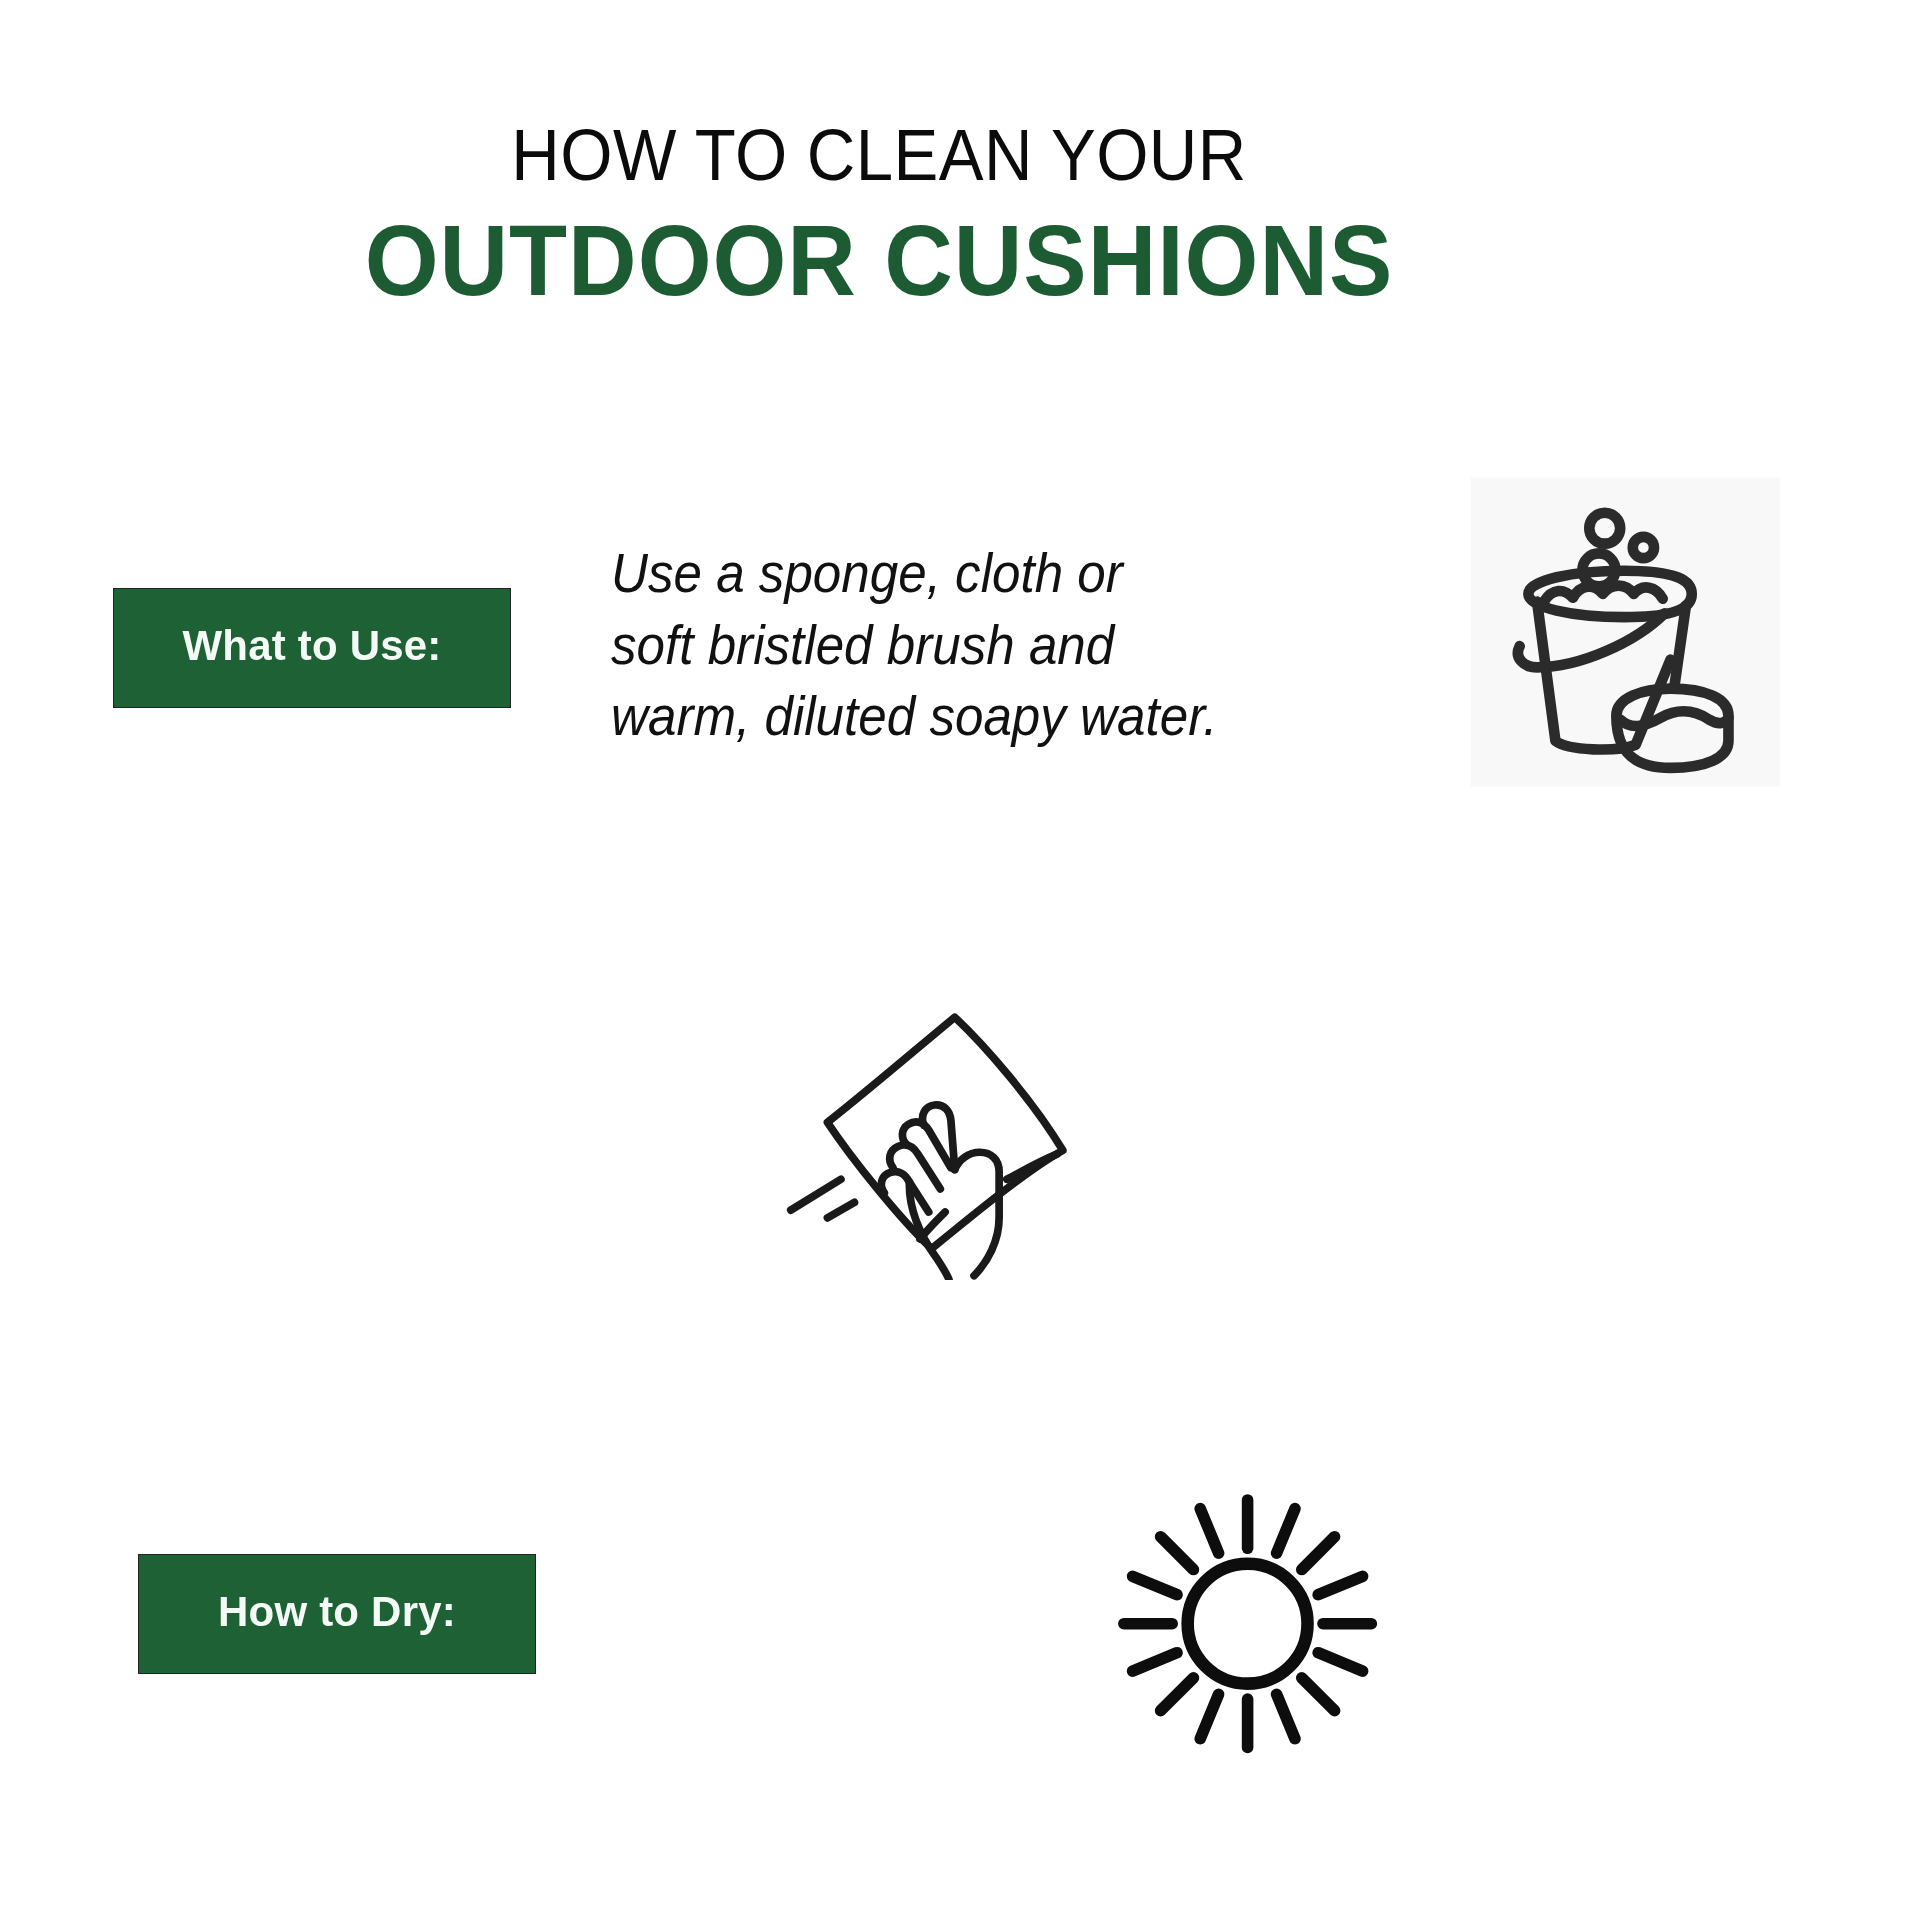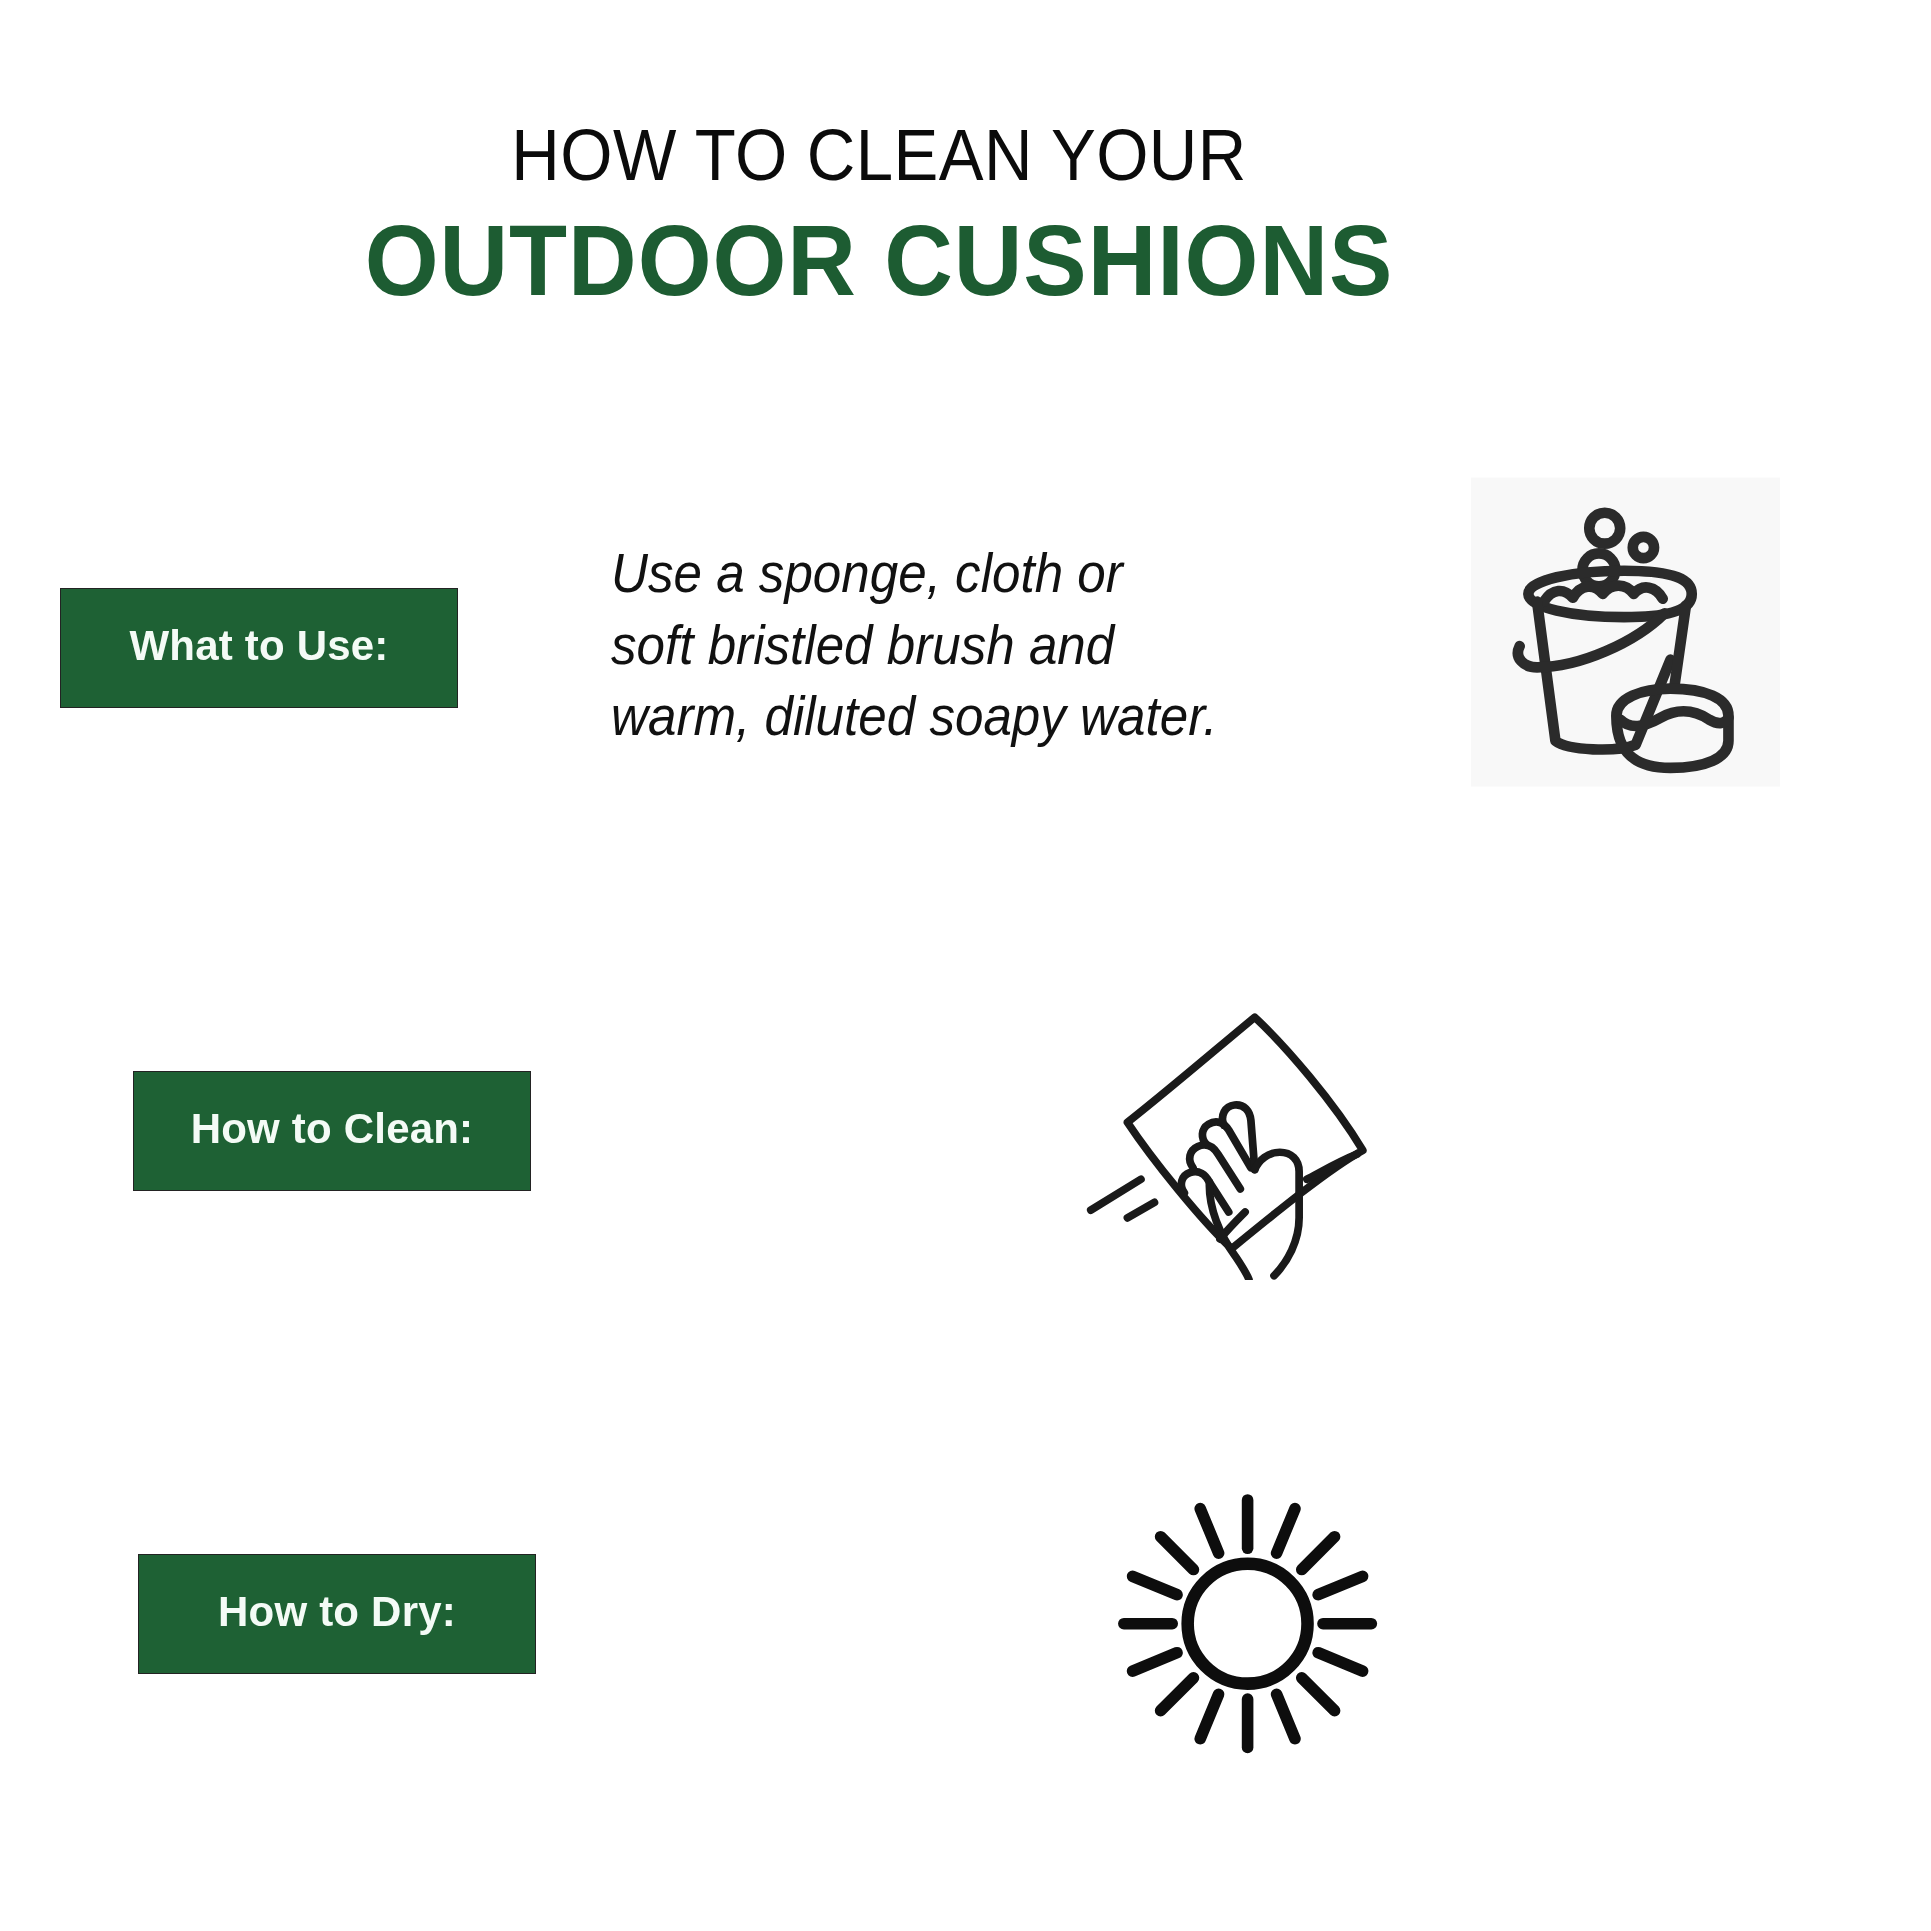--- a/index.html
+++ b/index.html
@@ -132,21 +132,21 @@
     justify-content: center;
   }
   .icon-tile.plain { background: transparent; }
   .icon-tile svg { display: block; }
 
   
   .row-1 .icon-cell { transform: translate(-21px, -15.4px); }
   .row-2 .icon-cell { transform: translate(-31px, 3.9px); }
   .row-3 .icon-cell { transform: translate(-17.4px, 9.7px); }
 
-  .row-1 .badge-cell { padding-left: 60px; align-items: flex-end; }
+  .row-1 .badge-cell { padding-left: 113px; align-items: flex-end; }
   .row-2 .badge-cell { padding-left: 133px; }
   .row-3 .badge-cell { padding-left: 138px; }
 
   .row-1 .text-cell { transform: translateY(-1.9px); font-style: italic; }
   .row-2 .text-cell { transform: translateY(-5.8px); }
   .row-3 .text-cell { transform: translateY(-1.9px); }
 </style>
 </head>
 <body>
 
@@ -191,23 +191,20 @@
 
             <path d="M140 236 C140 218 166 208 196 208 C232 208 256 218 256 236 L256 262 C256 280 232 290 196 290 C166 290 140 280 140 236 Z"></path>
             <path d="M144 240 C156 252 172 246 186 238 C200 230 218 228 236 240 C246 246 253 244 256 238"></path>
           </svg>
         </div>
       </div>
     </div>
 
     <div class="row row-2">
 
-      <div class="badge-cell">
-        <div class="badge">How to Clean:</div>
-      </div>
 
 
       <div class="icon-cell">
         <div class="icon-tile plain">
 
           <svg width="299" height="290" viewBox="0 0 310 300" fill="none" stroke="#1a1a1a" stroke-width="8" stroke-linecap="round" stroke-linejoin="round">
 
             <path d="M44 137 C86 104 142 56 176 28
                      C208 58 258 116 288 166
                      C252 186 196 232 152 268

